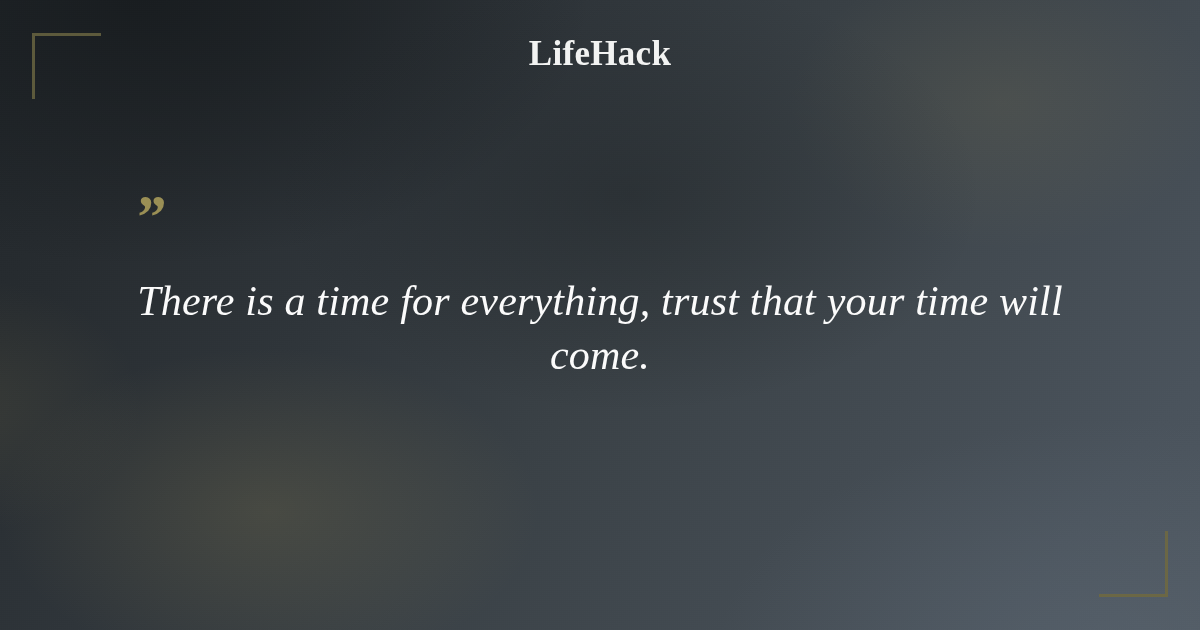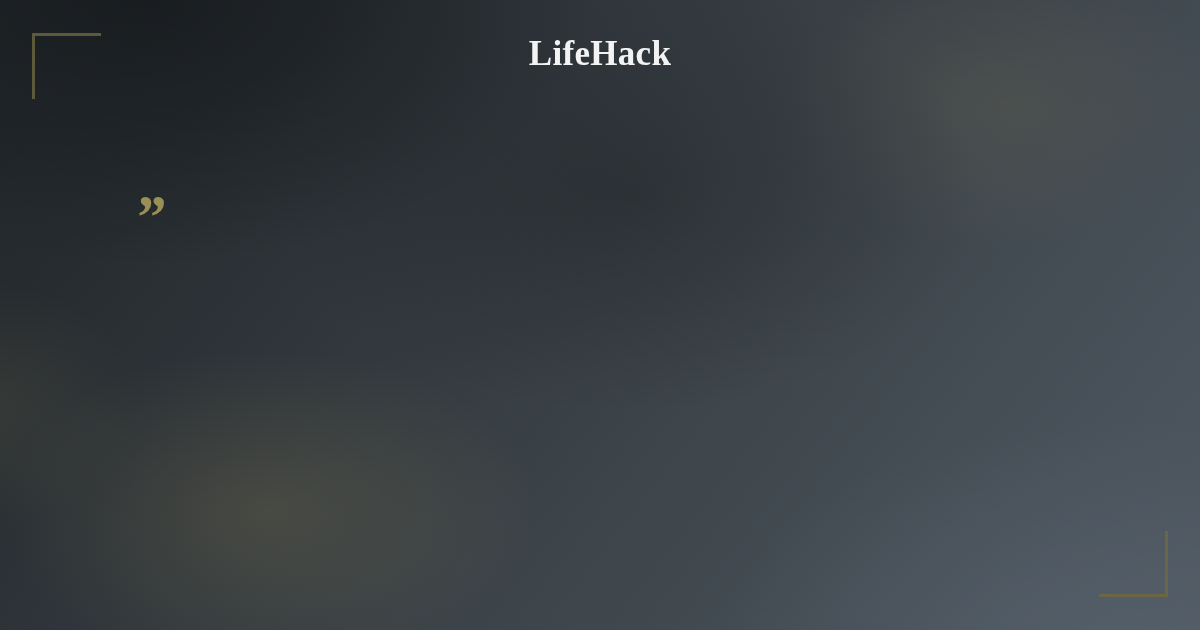--- a/index.html
+++ b/index.html
@@ -149,15 +149,16 @@
   <div class="bg-dark-band"></div>
   <div class="bg-noise"></div>
 
   <div class="corner corner-tl"></div>
   <div class="corner corner-br"></div>
 
   <div class="brand">LifeHack</div>
 
   <div class="quote-wrap">
     <div class="quote-mark">”</div>
+    <div class="quote-text">There is a time for everything, trust that your time will come.</div>
   </div>
 
 </div>
 
 </body></html>

